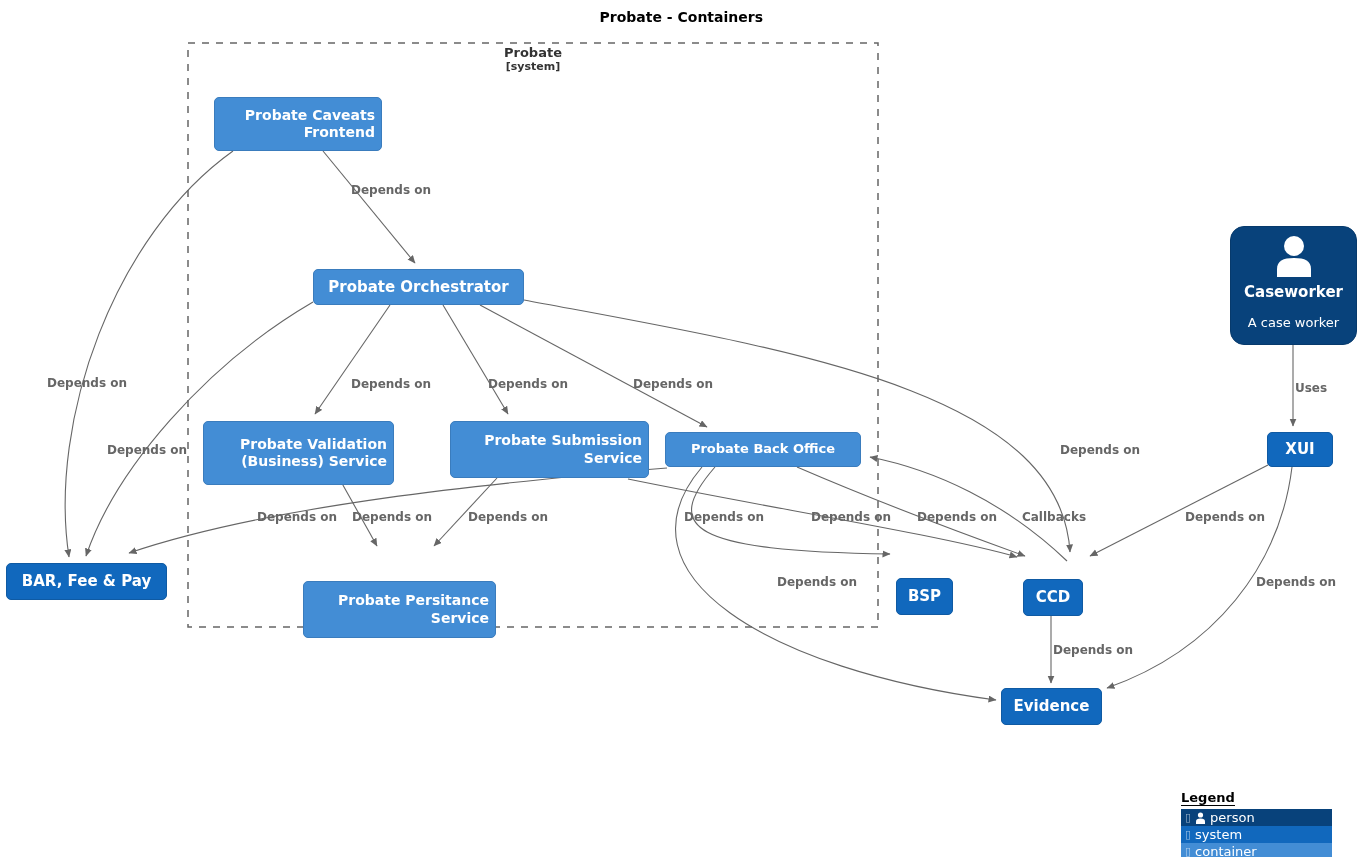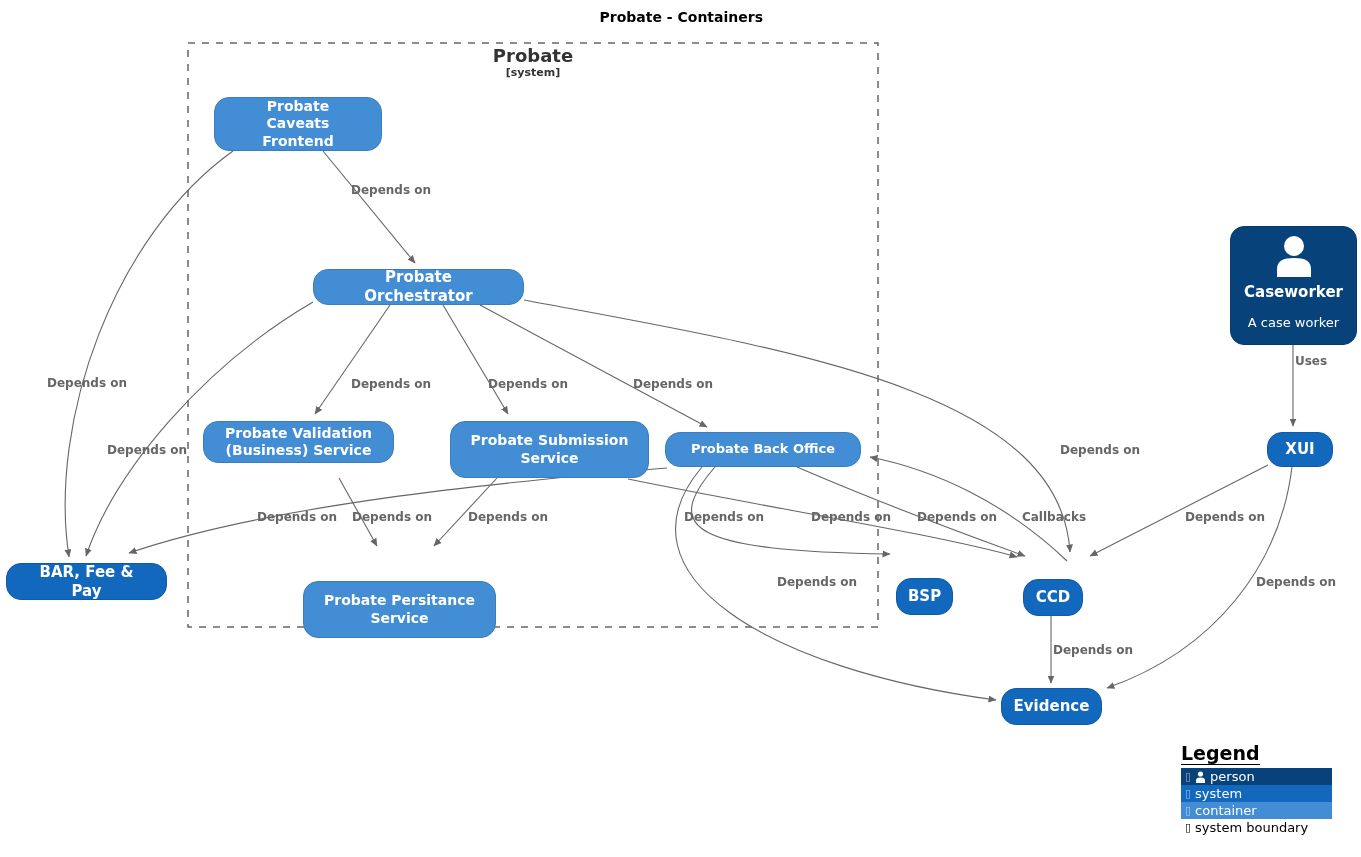--- a/index.html
+++ b/index.html
@@ -8,46 +8,46 @@
   #canvas { position: relative; width: 1361px; height: 857px; background:#fff; overflow: hidden; }
 
   #edge-layer { position:absolute; left:0; top:0; width:1361px; height:857px; }
 
   .diagram-title {
     position:absolute; left:593px; top:9px; width:170px; text-align:right;
     font-size:14px; font-weight:bold; color:#000;
   }
 
   .boundary-label { position:absolute; left:433px; top:45px; width:200px; text-align:center; color:#333; }
-  .boundary-label .b-name { font-size:18px; font-weight:bold;text-align:center; }
+  .boundary-label .b-name { font-size:13px; font-weight:bold;text-align:center; }
   .boundary-label .b-sub  { font-size:11px; font-weight:bold; }
 
   .node {
     position:absolute; display:flex; align-items:center; justify-content:center;
-    text-align:center; color:#fff; font-weight:bold; border-radius:15px;
-    padding:2px 18px; line-height:1.25;
+    text-align:right; color:#fff; font-weight:bold; border-radius:5px;
+    padding:2px 6px; line-height:1.25;
   }
   .node.container { background:#438dd5; border:1px solid #3a7cbd; }
   .node.system    { background:#1168bd; border:1px solid #0f5aa3; }
 
   .person-box {
     position:absolute; background:#08427b; border:1px solid #073a6c; border-radius:5px;
     color:#fff; text-align:center;
   }
   .person-box .p-icon { margin-top:8px; }
   .person-box .p-name { font-size:15px; font-weight:bold; margin-top:2px; }
   .person-box .p-desc { font-size:13px; margin-top:14px; }
 
   .edge-label {
     position:absolute; transform:translate(-50%,-50%);
     font-size:12px; font-weight:bold; color:#666; white-space:nowrap;
   }
 
   .legend { position:absolute; left:1181px; top:742px; width:160px; font-size:13px; }
-  .legend .legend-title { font-weight:bold; color:#000; display:inline-block; border-bottom:1.5px solid #000; margin-bottom:3px; font-size:19px;}
+  .legend .legend-title { font-weight:bold; color:#000; display:inline-block; border-bottom:1.5px solid #000; margin-bottom:3px; font-size:13px;margin-top:48px;}
   .legend .legend-row { width:151px; height:17px; display:flex; align-items:center; color:#fff; padding-left:4px; gap:4px; }
   .legend .legend-row.person-row    { background:#08427b; }
   .legend .legend-row.system-row    { background:#1168bd; }
   .legend .legend-row.container-row { background:#438dd5; }
   .legend .legend-row.boundary-row  { background:transparent; color:#000; }
   .legend .tofu { font-size:11px; opacity:0.55; }
   .legend .boundary-row .tofu { opacity:1; color:#000; }
 </style>
 </head>
 <body>
@@ -85,21 +85,21 @@
   </svg>
 
   <div class="diagram-title">Probate - Containers</div>
   <div class="boundary-label">
     <div class="b-name">Probate</div>
     <div class="b-sub">[system]</div>
   </div>
 
   <div class="node container" style="left:214px; top:97px; width:168px; height:54px; font-size:14px;">Probate Caveats Frontend</div>
   <div class="node container" style="left:313px; top:269px; width:211px; height:36px; font-size:15px;">Probate Orchestrator</div>
-  <div class="node container" style="left:203px; top:421px; width:191px; height:42px; font-size:14px;">Probate Validation (Business) Service</div>
+  <div class="node container" style="left:203px; top:421px; width:191px; height:64px; font-size:14px;">Probate Validation (Business) Service</div>
   <div class="node container" style="left:450px; top:421px; width:199px; height:57px; font-size:14px;">Probate Submission Service</div>
   <div class="node container" style="left:665px; top:432px; width:196px; height:35px; font-size:13px;">Probate Back Office</div>
   <div class="node container" style="left:303px; top:553px; width:193px; height:57px; font-size:14px;margin-top:28px;">Probate Persitance Service</div>
 
   <div class="node system" style="left:6px; top:563px; width:161px; height:37px; font-size:15px;">BAR, Fee &amp; Pay</div>
   <div class="node system" style="left:896px; top:578px; width:57px; height:37px; font-size:15px;">BSP</div>
   <div class="node system" style="left:1023px; top:563px; width:60px; height:37px; font-size:15px;margin-top:16px;">CCD</div>
   <div class="node system" style="left:1001px; top:688px; width:101px; height:37px; font-size:15px;">Evidence</div>
   <div class="node system" style="left:1267px; top:432px; width:66px; height:35px; font-size:15px;">XUI</div>
 
@@ -112,21 +112,21 @@
     </div>
     <div class="p-name">Caseworker</div>
     <div class="p-desc">A case worker</div>
   </div>
 
   <div class="edge-label" style="left:391px; top:190px;">Depends on</div>
   <div class="edge-label" style="left:87px;  top:383px;">Depends on</div>
   <div class="edge-label" style="left:391px; top:384px;">Depends on</div>
   <div class="edge-label" style="left:528px; top:384px;">Depends on</div>
   <div class="edge-label" style="left:673px; top:384px;">Depends on</div>
-  <div class="edge-label" style="left:1311px;top:361px;">Uses</div>
+  <div class="edge-label" style="left:1311px;top:388px;">Uses</div>
   <div class="edge-label" style="left:147px; top:450px;">Depends on</div>
   <div class="edge-label" style="left:1100px;top:450px;">Depends on</div>
   <div class="edge-label" style="left:297px; top:517px;">Depends on</div>
   <div class="edge-label" style="left:392px; top:517px;">Depends on</div>
   <div class="edge-label" style="left:508px; top:517px;">Depends on</div>
   <div class="edge-label" style="left:724px; top:517px;">Depends on</div>
   <div class="edge-label" style="left:851px; top:517px;">Depends on</div>
   <div class="edge-label" style="left:957px; top:517px;">Depends on</div>
   <div class="edge-label" style="left:1054px;top:517px;">Callbacks</div>
   <div class="edge-label" style="left:1225px;top:517px;">Depends on</div>

